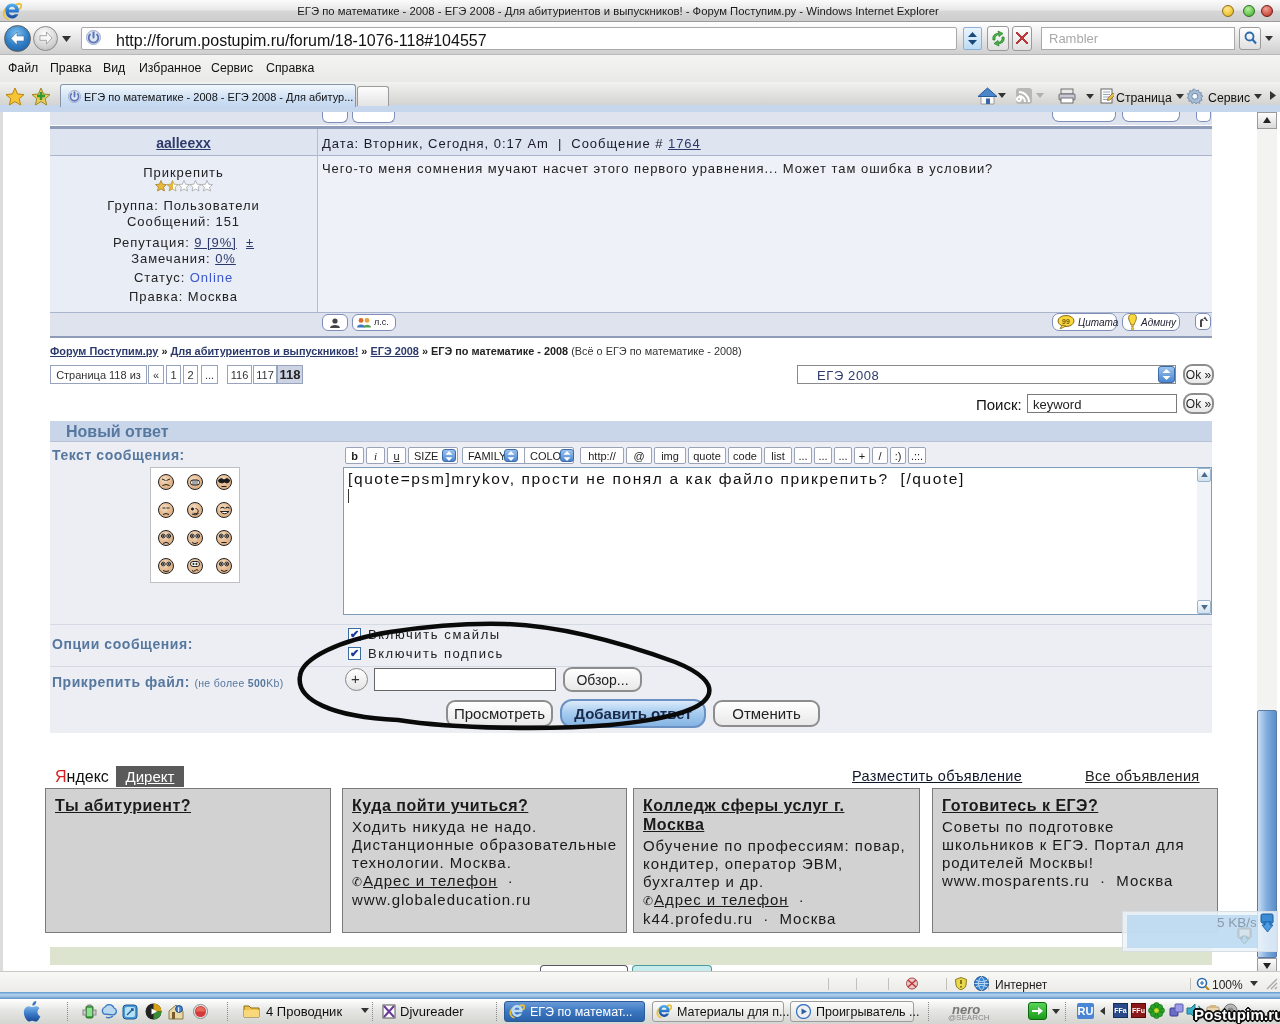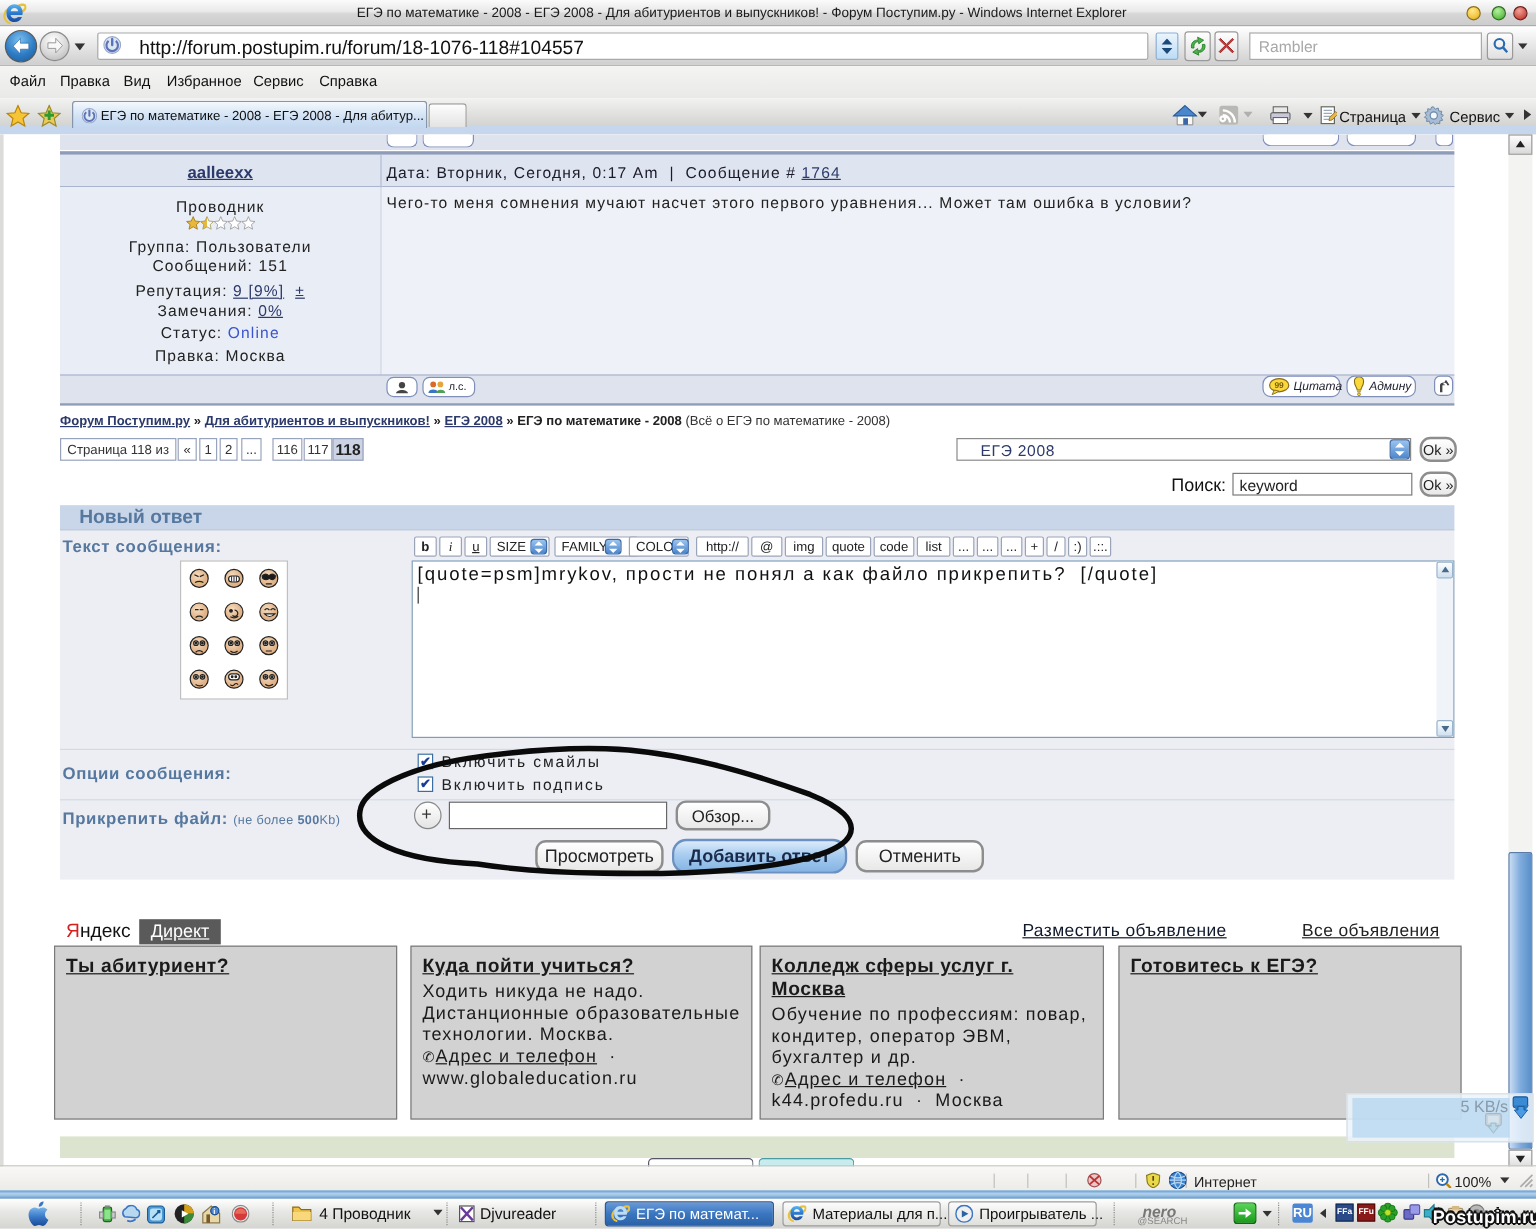--- a/index.html
+++ b/index.html
@@ -223,21 +223,21 @@
 <div class="abs" style="left:1196px; top:112px; width:15px; height:10px; background:#fff; border:1px solid #7f8fba; border-top:none; border-radius:0 0 5px 5px;"></div>
 <div class="abs" style="left:50px; top:126px; width:1162px; height:3px; background:#8e9cba;"></div>
 
 <div class="abs hdrow" style="left:50px; top:129px; width:1162px; height:27px; border-bottom:1px solid #aab4cc;"></div>
 <div class="abs" style="left:317px; top:129px; width:1px; height:207px; background:#b4bdd4;"></div>
 <div class="abs" style="left:50px; top:135px; width:267px; text-align:center; font-size:14px;"><a class="nav" style="font-weight:bold;">aalleexx</a></div>
 <div class="abs vt" style="left:322px; top:136px; font-size:13px; color:#1a1a2a;">Дата: Вторник, Сегодня, 0:17 Am &nbsp;|&nbsp; Сообщение # <a class="nav">1764</a></div>
 
 <div class="abs bodyL" style="left:50px; top:156px; width:267px; height:156px;"></div>
 <div class="abs bodyR" style="left:318px; top:156px; width:894px; height:156px;"></div>
-<div class="abs vt" style="left:50px; top:165px; width:267px; text-align:center; font-size:13px; color:#222;">Проводник</div>
+<div class="abs vt" style="left:50px; top:165px; width:267px; text-align:center; font-size:13px; color:#222;">Прикрепить</div>
 
 <svg class="abs" style="left:155px; top:180px;" width="58" height="12" viewBox="0 0 58 12">
  <defs>
   <path id="st" d="M6 0.5 L7.6 4.2 L11.5 4.6 L8.6 7.2 L9.5 11 L6 9 L2.5 11 L3.4 7.2 L0.5 4.6 L4.4 4.2 Z"></path>
  </defs>
  <linearGradient id="halfg" x1="0" y1="0" x2="1" y2="0">
       <stop offset="0.5" stop-color="#e8b83a"></stop>
       <stop offset="0.5" stop-color="#ffffff"></stop>
     </linearGradient>
  <use href="#st" x="0" fill="#e8b83a" stroke="#a07818" stroke-width="0.7"></use>
@@ -485,20 +485,21 @@
 <div class="adbox" style="left:342px; width:285px;">
  <div class="adtitle">Куда пойти учиться?</div>
  <div class="adb">Ходить никуда не надо.<br>Дистанционные образовательные<br>технологии. Москва.<br><span class="ph">✆</span><span style="text-decoration:underline;">Адрес и телефон</span>&nbsp; ·<br>www.globaleducation.ru</div>
 </div>
 <div class="adbox" style="left:633px; width:287px;">
  <div class="adtitle">Колледж сферы услуг г.<br>Москва</div>
  <div class="adb">Обучение по профессиям: повар,<br>кондитер, оператор ЭВМ,<br>бухгалтер и др.<br><span class="ph">✆</span><span style="text-decoration:underline;">Адрес и телефон</span>&nbsp; ·<br>k44.profedu.ru&nbsp; ·&nbsp; Москва</div>
 </div>
 <div class="adbox" style="left:932px; width:286px;">
  <div class="adtitle">Готовитесь к ЕГЭ?</div>
+ <div class="adb">Советы по подготовке<br>школьников к ЕГЭ. Портал для<br>родителей Москвы!<br>www.mosparents.ru&nbsp; ·&nbsp; Москва</div>
 </div>
 
 <div class="abs" style="left:50px; top:947px; width:1162px; height:18px; background:#dce4cf;"></div>
 <div class="abs" style="left:540px; top:965px; width:88px; height:10px; background:#fff; border:1px solid #556; border-bottom:none; border-radius:4px 4px 0 0;"></div>
 <div class="abs" style="left:632px; top:965px; width:80px; height:10px; background:#c8ecee; border:1px solid #4a9aa0; border-bottom:none; border-radius:4px 4px 0 0;"></div>
 
 <div class="abs" style="left:1122px; top:911px; width:156px; height:41px; background:rgba(235,243,250,0.85); border:1px solid #d8dde2;"></div>
 <div class="abs" style="left:1127px; top:915px; width:131px; height:33px; background:rgba(180,214,240,0.75);"></div>
 <div class="abs" style="left:1217px; top:915px; font-size:13.5px; color:#8a9aaa;">5 KB/s</div>
 <svg class="abs" style="left:1259px; top:913px;" width="17" height="20" viewBox="0 0 17 20">

